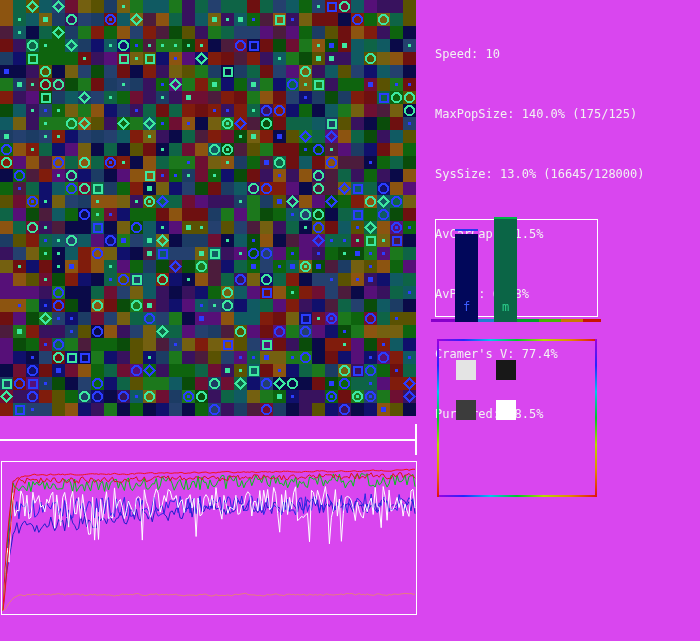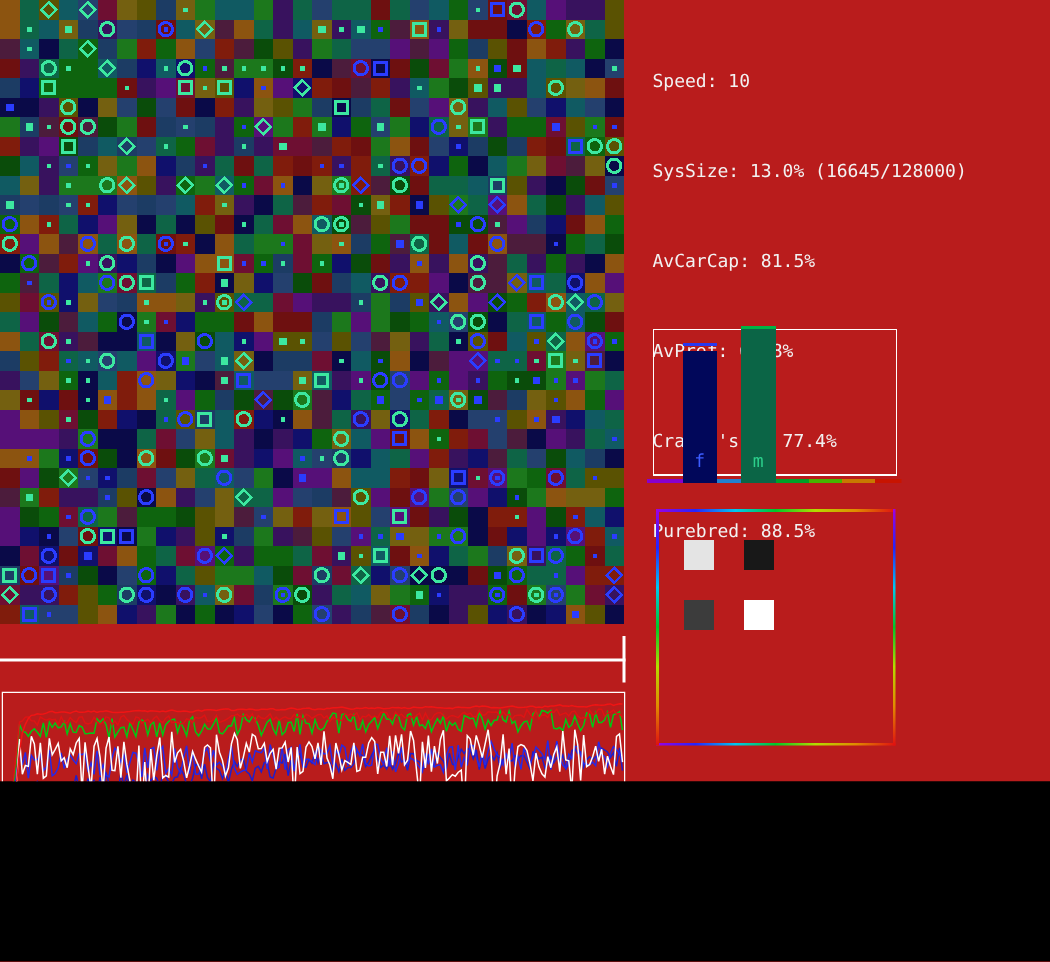--- a/index.html
+++ b/index.html
@@ -1,16 +1,16 @@
 <!DOCTYPE html>
 <html><head>
 <meta charset="utf-8">
 <style>
   html,body{margin:0;padding:0;background:#000;}
-  .stage{position:relative;width:700px;height:521px;background:#b91c1c;overflow:hidden;
+  .stage{position:relative;width:700px;height:641px;background:#d946ef;overflow:hidden;
          font-family:"DejaVu Sans Mono", monospace;}
   .abs{position:absolute;}
   #stats-panel{left:435px;top:4px;color:#f2f2f2;font-size:12px;line-height:20px;white-space:pre;}
   .stat-line{height:20px;}
   #timeline-track{left:0;top:439px;width:417px;height:2px;background:#fff;}
   #timeline-handle{left:415px;top:424px;width:2px;height:31px;background:#fff;}
   svg{display:block;shape-rendering:crispEdges;}
   svg.smooth{shape-rendering:auto;}
 </style>
 </head>
@@ -1389,20 +1389,21 @@
       <rect x="351" y="403" width="13" height="13" fill="#0a0a48"></rect>
       <rect x="364" y="403" width="13" height="13" fill="#10106c"></rect>
       <rect x="377" y="403" width="13" height="13" fill="#8c5410"></rect>
       <rect x="381" y="407" width="5" height="5" fill="#2a3cff"></rect>
       <rect x="390" y="403" width="13" height="13" fill="#5a5202"></rect>
       <rect x="403" y="403" width="13" height="13" fill="#0a0a48"></rect>
     </svg>
 
   <div id="stats-panel" class="abs">
     <div class="stat-line">Speed: 10</div>
+    <div class="stat-line">MaxPopSize: 140.0% (175/125)</div>
     <div class="stat-line">SysSize: 13.0% (16645/128000)</div>
     <div class="stat-line">AvCarCap: 81.5%</div>
     <div class="stat-line">AvPref: 66.8%</div>
     <div class="stat-line">Cramer's V: 77.4%</div>
     <div class="stat-line">Purebred: 88.5%</div>
   </div>
 
   <svg id="sex-bar-chart" class="abs" style="left:431px;top:215px" width="170" height="108">
       <rect x="0" y="104" width="24" height="3" fill="#8800cc"></rect>
       <rect x="47" y="104" width="16" height="3" fill="#2080d0"></rect>

